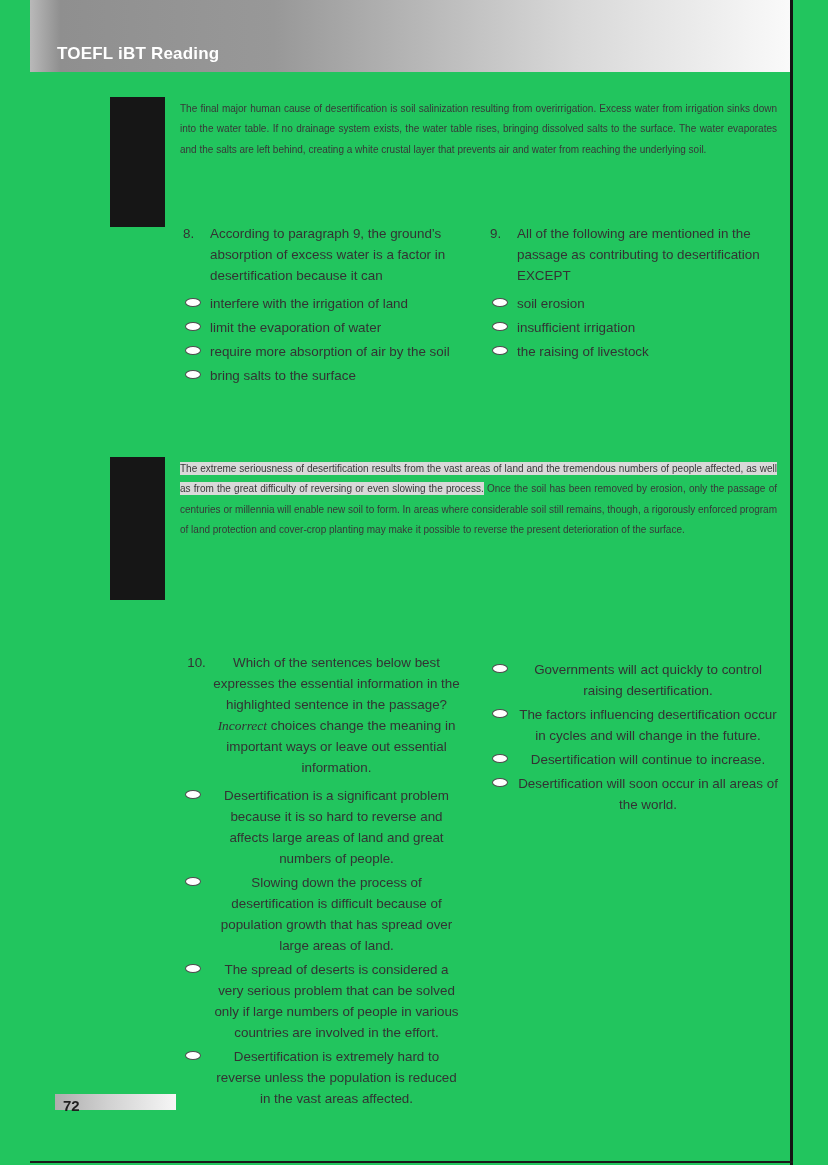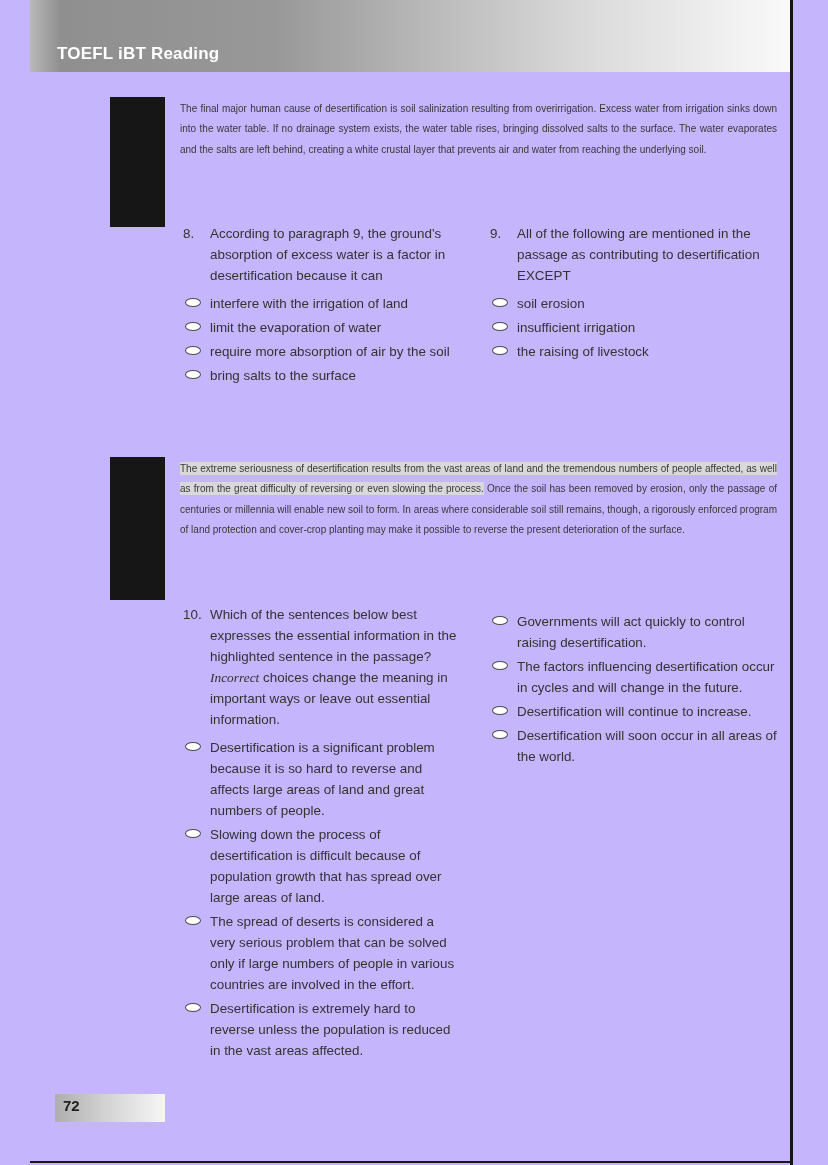--- a/index.html
+++ b/index.html
@@ -1,19 +1,19 @@
 <!DOCTYPE html>
 <html><head>
 <meta charset="utf-8">
 <style>
   html,body{margin:0;padding:0;background:#ffffff;}
   .sheet{
     position:relative;
     width:828px;height:1165px;
-    background:#c4b5fd;
+    background:#22c55e;
     font-family:"Liberation Sans","DejaVu Sans",sans-serif;
     color:#3a3a3a;
     overflow:hidden;
   }
   
   .header-band{
     position:absolute;left:30px;right:35px;top:0;height:72px;
     background:linear-gradient(90deg,#b9b9b9 0%,#8f8f8f 4%,#989898 32%,#d9d9d9 72%,#fafafa 100%);
   }
   .header-title{
@@ -31,42 +31,43 @@
   .passage{
     position:absolute;left:180px;width:597px;
     font-size:10px;line-height:20.3px;text-align:justify;color:#383838;
   }
   .passage-1{top:99px;}
   .passage-2{top:459px;}
   .hl{background:#d9d9d9;padding:1px 0;}
   
   .qrow{position:absolute;left:183px;width:596px;display:flex;}
   .qrow-1{top:223px;}
-  .qrow-2{top:604px;}
+  .qrow-2{top:652px;text-align:center;}
   .qcol{font-size:13.4px;line-height:21px;color:#333333;}
   .qcol-left{width:280px;margin-right:27px;flex:none;}
   .qcol-right{width:289px;flex:none;}
   .qhead{display:flex;}
   .qnum{width:27px;flex:none;font-weight:normal;}
   .qstem{flex:1;}
   .options{margin-top:7px;}
   .opt{display:flex;margin-bottom:3px;}
   .gutter{width:27px;flex:none;position:relative;}
   .oval{
     position:absolute;left:2px;top:5px;
     width:16px;height:9px;
     border:1.4px solid #4c4c4c;border-radius:50%;
     background:#ffffff;box-sizing:border-box;display:block;
   }
   .opt-text{flex:1;}
   .italic-serif{font-family:"Liberation Serif","DejaVu Serif",serif;font-style:italic;}
   
   .pagebar{
-    position:absolute;left:55px;top:1094px;width:110px;height:28px;
+    position:absolute;left:55px;top:1094px;width:110px;height:16px;
     background:linear-gradient(90deg,#aeaeae 0%,#d2d2d2 45%,#f6f6f6 100%);
+    padding-left:11px;
   }
   .pagenum{
     position:absolute;left:8px;top:0;height:24px;line-height:24px;
     font-size:15px;font-weight:bold;color:#1f1f1f;
   }
 </style>
 </head>
 <body>
 
 <div class="sheet">

